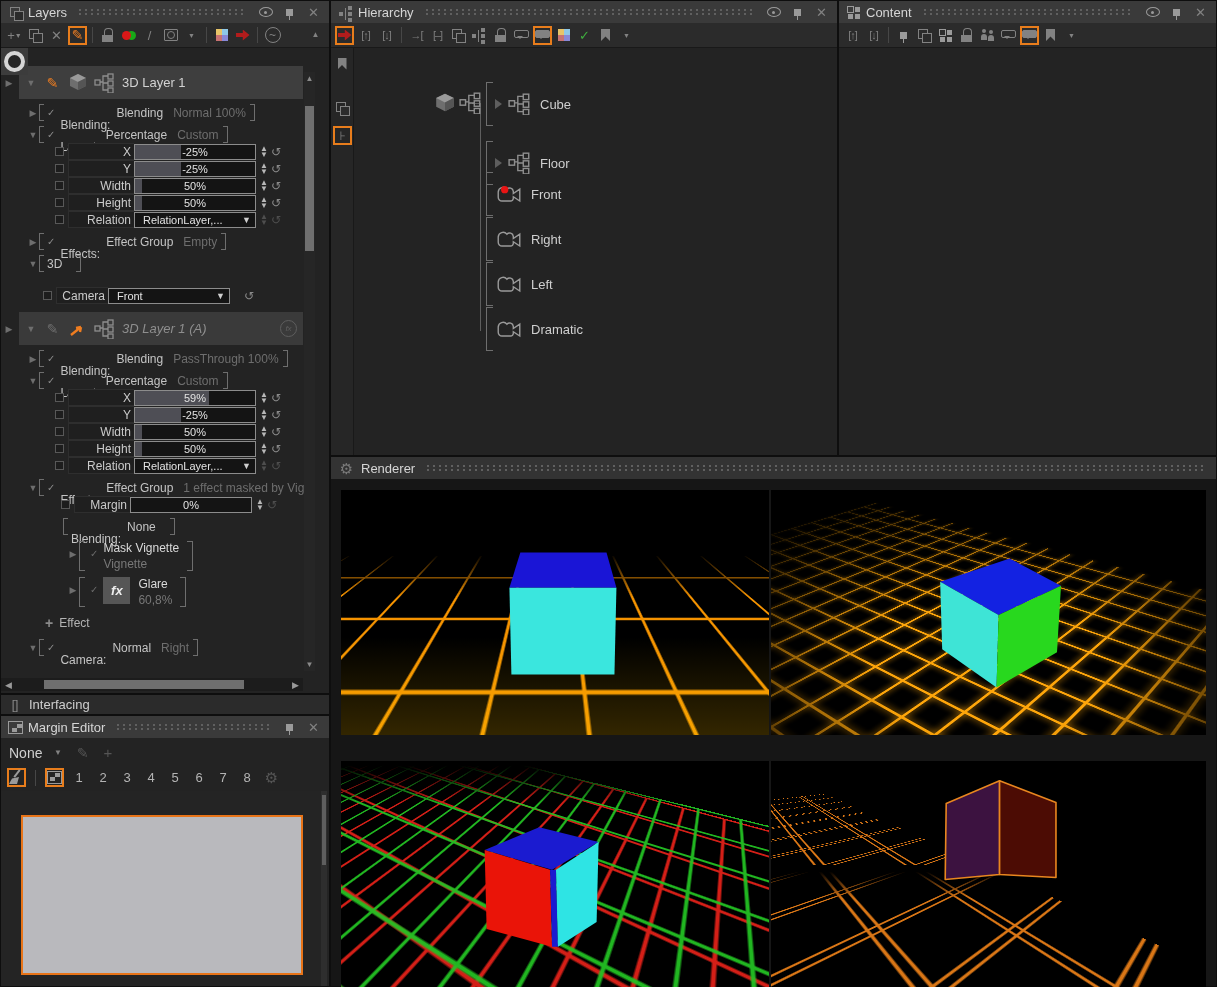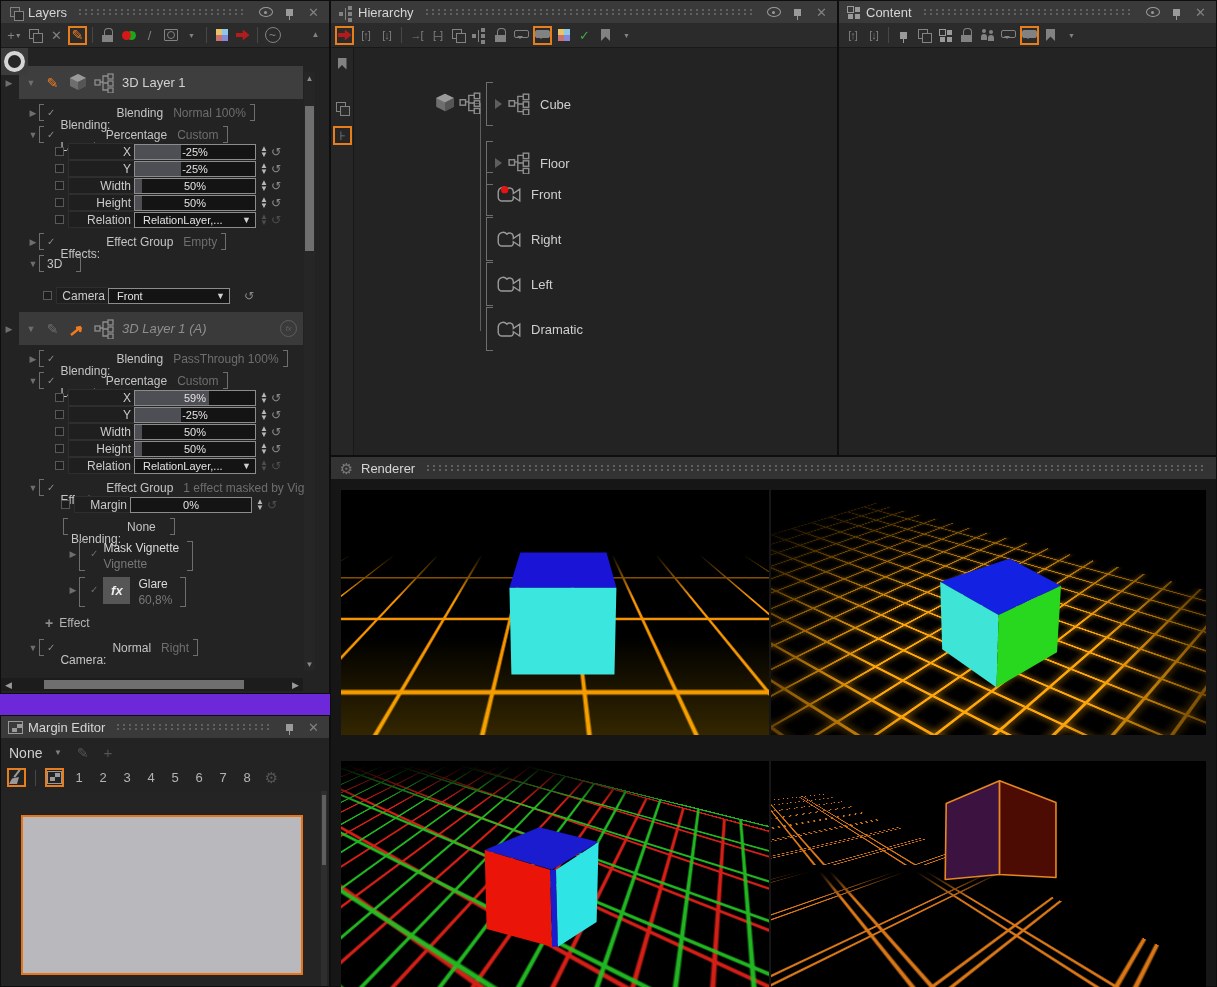--- a/index.html
+++ b/index.html
@@ -512,20 +512,24 @@
           <span class="a" style="bottom:2px">▼</span>
       </div>
       <div class="hscroll">
         <span class="hsa">◀</span>
           <div class="thm"></div>
           <span class="hsa" style="margin-left:auto">▶</span>
       </div>
     </div>
   </section>
 
+  <section class="panel" id="interfacing" style="left:0;top:694px;width:330px;height:21px;flex-direction:row;align-items:center;background:#2b2b2b">
+    <span class="ic sm i-brackets" style="margin-left:6px"></span>
+    <span class="ttl" style="font-size:13px;color:#cfcfcf;margin-left:6px">Interfacing</span>
+  </section>
 
   <section class="panel" id="stage" style="left:0;top:715px;width:330px;height:272px">
     <div class="phdr">
       <span class="ic sm i-layout"></span>
       <span class="ttl">Margin Editor</span>
       <div class="dots"></div>
       <span class="ic i-pin"></span>
       <span class="ic">✕</span>
     </div>
     <div class="stg-row1">

